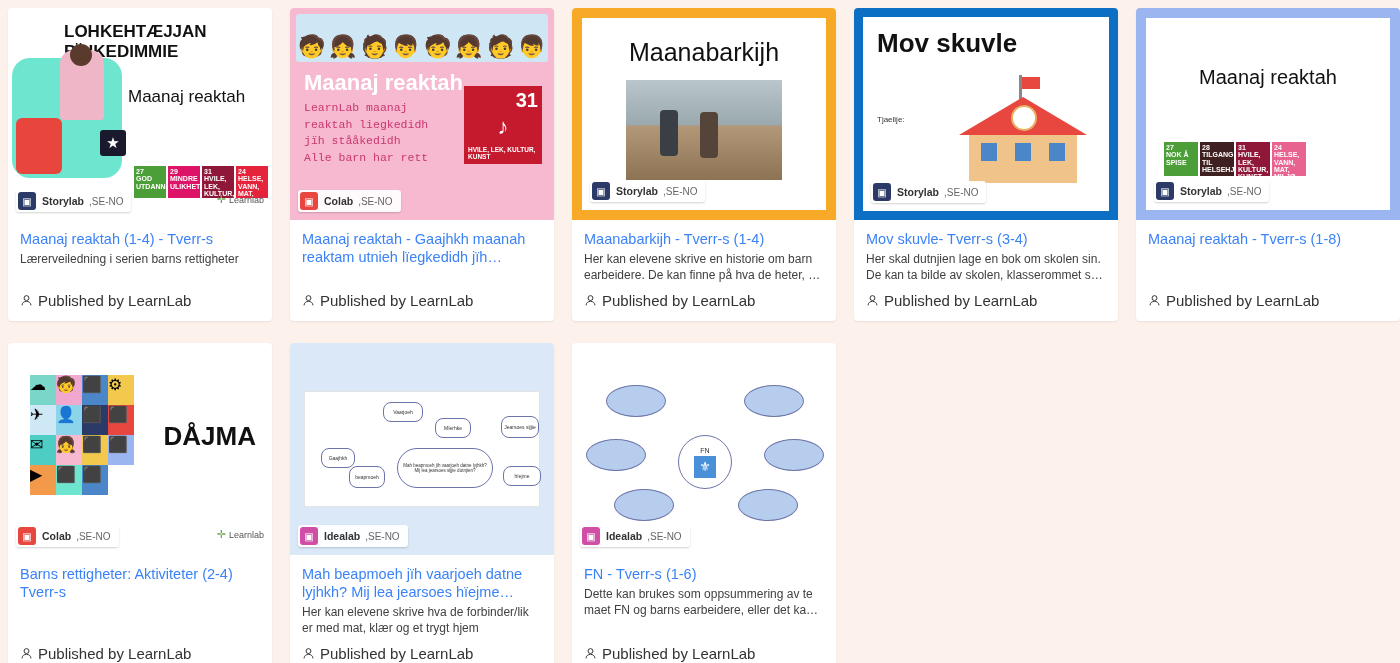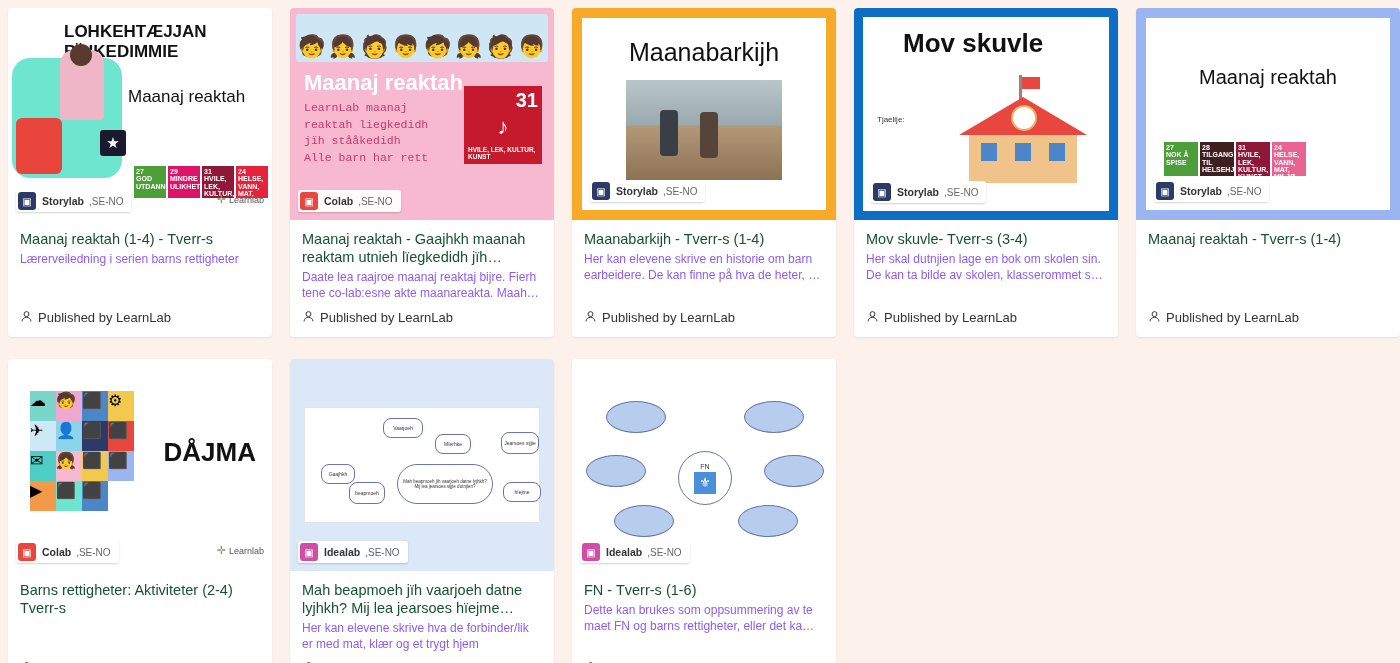--- a/index.html
+++ b/index.html
@@ -71,35 +71,36 @@
   .badge .lang { margin-left: 5px; color: #666; font-size: 10px; }
 
   .body {
     padding: 10px 12px 12px 12px;
     display: flex;
     flex-direction: column;
     flex: 1;
   }
   .title {
     font-size: 14.5px;
-    color: #14532d;
+    color: #3b82f6;
     line-height: 1.25;
     margin-bottom: 4px;
   }
   .desc {
     font-size: 12px;
-    color: #8b5cf6;
+    color: #404040;
     line-height: 1.33;
     margin-bottom: 8px;
     max-height: 48px;
     overflow: hidden;
   }
   .pubrow {
     display: flex;
-    font-size: 13px;
+    align-items: center;
+    font-size: 15px;
     color: #333;
     margin-top: auto;
   }
   .pubrow .person {
     width: 13px; height: 13px;
     margin-right: 5px;
     flex: none;
   }
   
   .t1 { background: #fff; }
@@ -178,21 +179,20 @@
   .t3 .fig1, .t3 .fig2 {
     position:absolute; width:18px; height:46px; background:#3a3f45; border-radius:4px;
   }
   .t3 .fig1 { left:78px; top:92px; }
   .t3 .fig2 { left:118px; top:94px; background:#55443a; }
 
   .t4 { background:#fff; border:9px solid #0d6fc4; box-sizing:border-box; }
   .t4 .ttl {
     position:absolute; top:12px; left:14px; font-size:26px; font-weight:700; color:#111;
     line-height:1.1;
-    margin-left:26px;
   }
   .t4 .sub { position:absolute; top:98px; left:14px; font-size:8px; color:#333; }
   .t4 .school {
     position:absolute; left:96px; top:58px; width:128px; height:106px;
   }
   .t4 .roof {
     position:absolute; left:0; top:22px; width:0; height:0;
     border-left:64px solid transparent; border-right:64px solid transparent;
     border-bottom:38px solid #e8473f;
   }
@@ -325,21 +325,20 @@
         </div>
       </div>
       <div class="badge">
         <span class="logo" style="background:#e8473f">▣</span>
         <span class="pub">Colab</span>
         <span class="lang">,SE-NO</span>
       </div>
     </div>
     <div class="body">
       <div class="title">Maanaj reaktah - Gaajhkh maanah reaktam utnieh lïegkedidh jïh…</div>
-      <div class="desc">Daate lea raajroe maanaj reaktaj bijre. Fierh tene co-lab:esne akte maanareakta. Maah…</div>
       <div class="pubrow">
         <svg class="person" viewBox="0 0 16 16">
             <circle cx="8" cy="5" r="3" fill="none" stroke="#333" stroke-width="1.2"></circle>
             <path d="M2.5 14c0-3 2.6-5 5.5-5s5.5 2 5.5 5" fill="none" stroke="#333" stroke-width="1.2"></path>
           </svg>
         <span>Published by LearnLab</span>
       </div>
     </div>
   </div>
 
@@ -428,21 +427,21 @@
           </div>
         </div>
       </div>
       <div class="badge">
         <span class="logo" style="background:#2b3a67">▣</span>
         <span class="pub">Storylab</span>
         <span class="lang">,SE-NO</span>
       </div>
     </div>
     <div class="body">
-      <div class="title">Maanaj reaktah - Tverr-s (1-4)</div>
+      <div class="title">Maanaj reaktah - Tverr-s (1-8)</div>
       <div class="desc"></div>
       <div class="pubrow">
         <svg class="person" viewBox="0 0 16 16">
             <circle cx="8" cy="5" r="3" fill="none" stroke="#333" stroke-width="1.2"></circle>
             <path d="M2.5 14c0-3 2.6-5 5.5-5s5.5 2 5.5 5" fill="none" stroke="#333" stroke-width="1.2"></path>
           </svg>
         <span>Published by LearnLab</span>
       </div>
     </div>
   </div>
@@ -539,21 +538,21 @@
         </div>
       </div>
       <div class="badge">
         <span class="logo" style="background:#d14ea6">▣</span>
         <span class="pub">Idealab</span>
         <span class="lang">,SE-NO</span>
       </div>
     </div>
     <div class="body">
       <div class="title">FN - Tverr-s (1-6)</div>
-      <div class="desc">Dette kan brukes som oppsummering av te maet FN og barns rettigheter, eller det ka…</div>
+      <div class="desc">Dette kan brukes som oppsummering av te maet FN og barns earbeidere, eller det ka…</div>
       <div class="pubrow">
         <svg class="person" viewBox="0 0 16 16">
             <circle cx="8" cy="5" r="3" fill="none" stroke="#333" stroke-width="1.2"></circle>
             <path d="M2.5 14c0-3 2.6-5 5.5-5s5.5 2 5.5 5" fill="none" stroke="#333" stroke-width="1.2"></path>
           </svg>
         <span>Published by LearnLab</span>
       </div>
     </div>
   </div>
 

